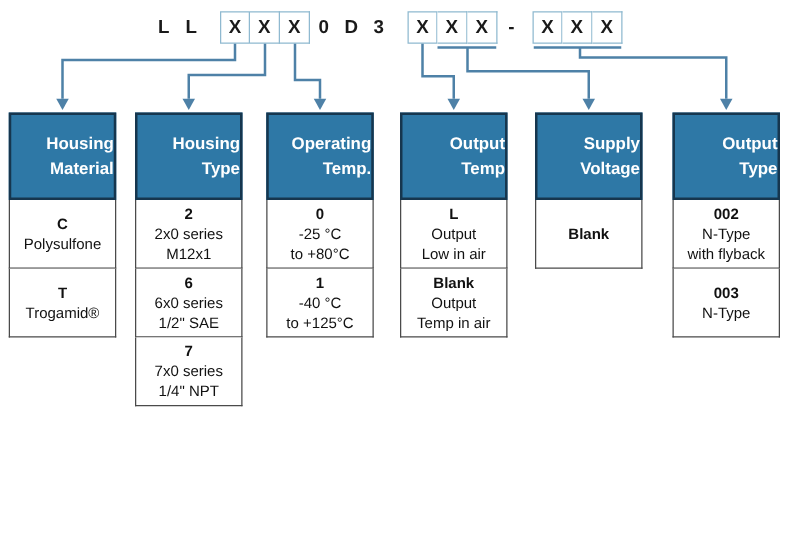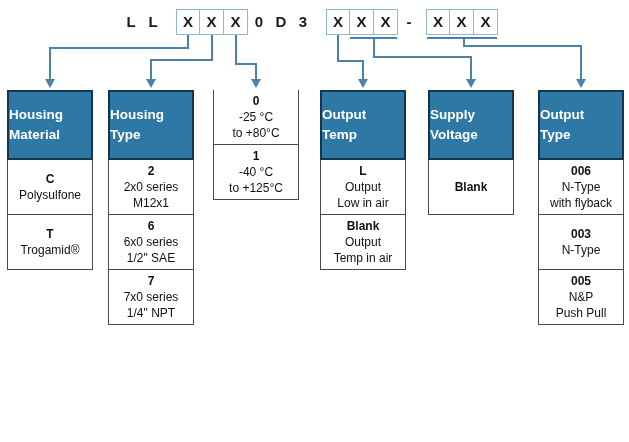--- a/index.html
+++ b/index.html
@@ -17,21 +17,21 @@
   .code-box + .code-box { border-left:none; }
 
   
   #connectors { position:absolute; left:0; top:0; }
 
   
   .column { position:absolute; top:90px; width:86px; }
   .col-header { height:70px; box-sizing:border-box; background:#2e78a6;
                 border:2px solid #16364e; color:#ffffff; font-weight:bold;
                 font-size:13.5px; line-height:20px; display:flex; flex-direction:column;
-                justify-content:center; align-items:flex-start; text-align:center; }
+                justify-content:center; align-items:flex-end; text-align:center; }
   .cell { box-sizing:border-box; height:55px; background:#ffffff;
           border:1px solid #4a4a4a; border-top:none;
           display:flex; flex-direction:column; justify-content:center; align-items:center;
           text-align:center; color:#111111; }
   .cell-code { font-size:12px; font-weight:bold; line-height:16px; }
   .cell-desc { font-size:12px; line-height:16px; white-space:nowrap; }
   .vsub { font-size:9px; vertical-align:-3px; }
   .vsub:empty { display:none; }
 </style>
 </head>
@@ -114,20 +114,24 @@
           <div class="cell-desc">6x0 series</div>
           <div class="cell-desc">1/2" SAE</div>
         </div>
         <div class="cell">
           <div class="cell-code">7</div>
           <div class="cell-desc">7x0 series</div>
           <div class="cell-desc">1/4" NPT</div>
         </div>
       </div>
       <div class="column" style="left: 213px;">
+        <div class="col-header">
+          <div>Operating</div>
+          <div>Temp.</div>
+        </div>
         <div class="cell">
           <div class="cell-code">0</div>
           <div class="cell-desc">-25 °C</div>
           <div class="cell-desc">to +80°C</div>
         </div>
         <div class="cell">
           <div class="cell-code">1</div>
           <div class="cell-desc">-40 °C</div>
           <div class="cell-desc">to +125°C</div>
         </div>
@@ -156,29 +160,24 @@
         <div class="cell">
           <div class="cell-code">Blank</div>
         </div>
       </div>
       <div class="column" style="left: 538px;">
         <div class="col-header">
           <div>Output</div>
           <div>Type</div>
         </div>
         <div class="cell">
-          <div class="cell-code">006</div>
+          <div class="cell-code">002</div>
           <div class="cell-desc">N-Type</div>
           <div class="cell-desc">with flyback</div>
         </div>
         <div class="cell">
           <div class="cell-code">003</div>
           <div class="cell-desc">N-Type</div>
         </div>
-        <div class="cell">
-          <div class="cell-code">005</div>
-          <div class="cell-desc">N&amp;P</div>
-          <div class="cell-desc">Push Pull</div>
-        </div>
       </div>
     </div>
 
 </div>
 
 </body></html>

